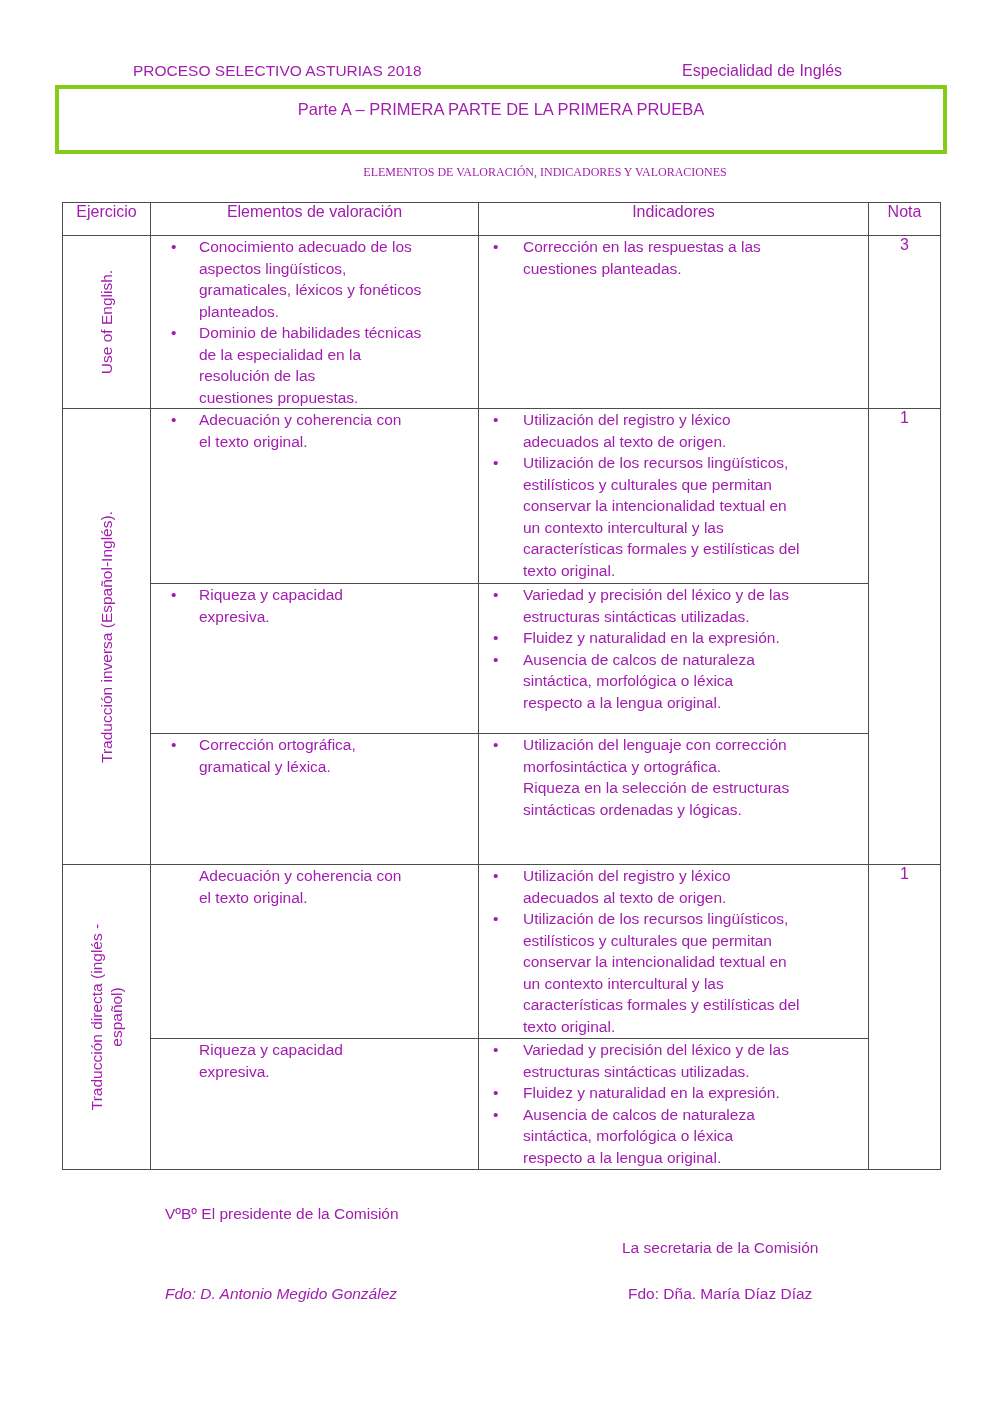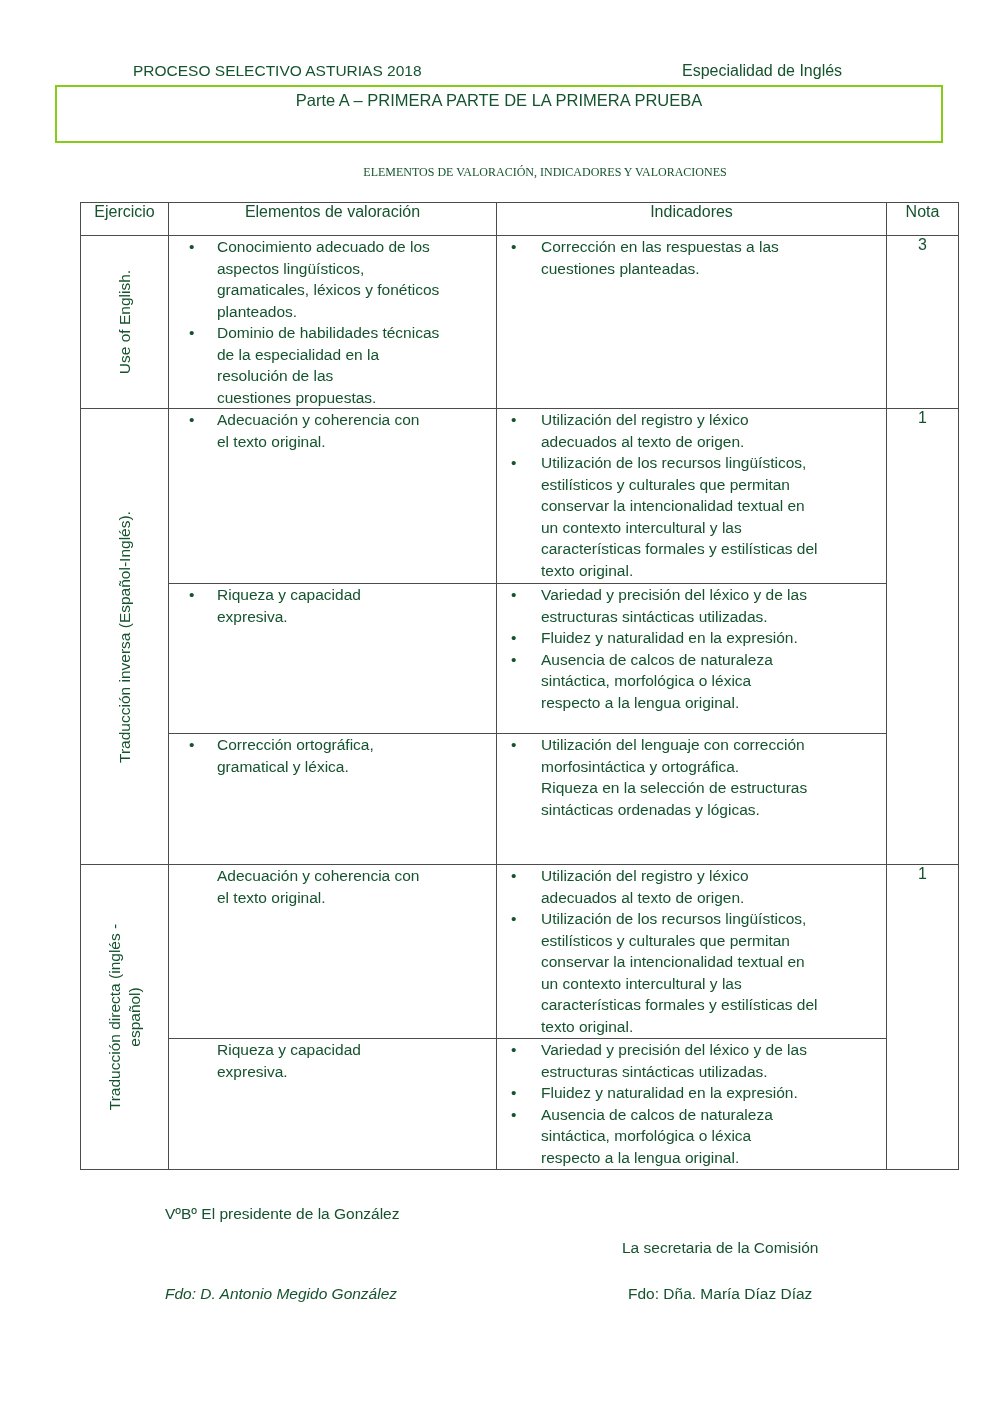--- a/index.html
+++ b/index.html
@@ -1,37 +1,37 @@
 <!DOCTYPE html>
 <html><head>
 <meta charset="utf-8">
 <style>
   html,body{margin:0;padding:0;background:#fff;}
   .page{
     position:relative;width:1000px;height:1414px;background:#ffffff;
-    font-family:"Liberation Sans",sans-serif;color:#14532d;font-size:15.5px;
+    font-family:"Liberation Sans",sans-serif;color:#a21caf;font-size:15.5px;
     overflow:hidden;
   }
   
   .tl-left{position:absolute;left:133px;top:62px;font-size:15.5px;}
   .tl-right{position:absolute;left:682px;top:62px;font-size:16px;text-align:center;}
   
   .titlebox{
     position:absolute;left:55px;top:85px;width:884px;height:54px;
-    border:2px solid #84cc16;text-align:center;font-size:16.5px;
-    line-height:27px;
+    border:4px solid #84cc16;text-align:center;font-size:16.5px;
+    padding-top:7px;line-height:27px;
   }
   
   .table-title{
     position:absolute;left:90px;top:165px;width:910px;
     text-align:center;font-size:12px;font-family:Liberation Serif, serif;
   }
   
   table.rubric{
-    position:absolute;left:80px;top:202px;width:878px;
+    position:absolute;left:62px;top:202px;width:878px;
     border-collapse:collapse;table-layout:fixed;
   }
   table.rubric td,table.rubric th{
     border:1px solid #4c4c4c;padding:0;vertical-align:top;overflow:hidden;
   }
   col.c1{width:88px}col.c2{width:328px}col.c3{width:390px}col.c4{width:72px}
   tr.hrow{height:33px}
   tr.rA{height:172px}
   tr.rB1{height:175px}tr.rB2{height:150px}tr.rB3{height:131px}
   tr.rC1{height:174px}tr.rC2{height:131px}
@@ -244,18 +244,18 @@
           <span class="bdot">•</span>
           <span class="btxt">Ausencia de calcos de naturaleza
 sintáctica, morfológica o léxica
 respecto a la lengua original.</span>
         </div>
       </td>
     </tr>
   </tbody>
     </table>
 
-  <span class="f1l">VºBº El presidente de la González</span>
+  <span class="f1l">VºBº El presidente de la Comisión</span>
   <span class="f1r">La secretaria de la Comisión</span>
   <span class="f2l">Fdo: D. Antonio Megido González</span>
   <span class="f2r">Fdo: Dña. María Díaz Díaz</span>
 
 </div>
 
 </body></html>

